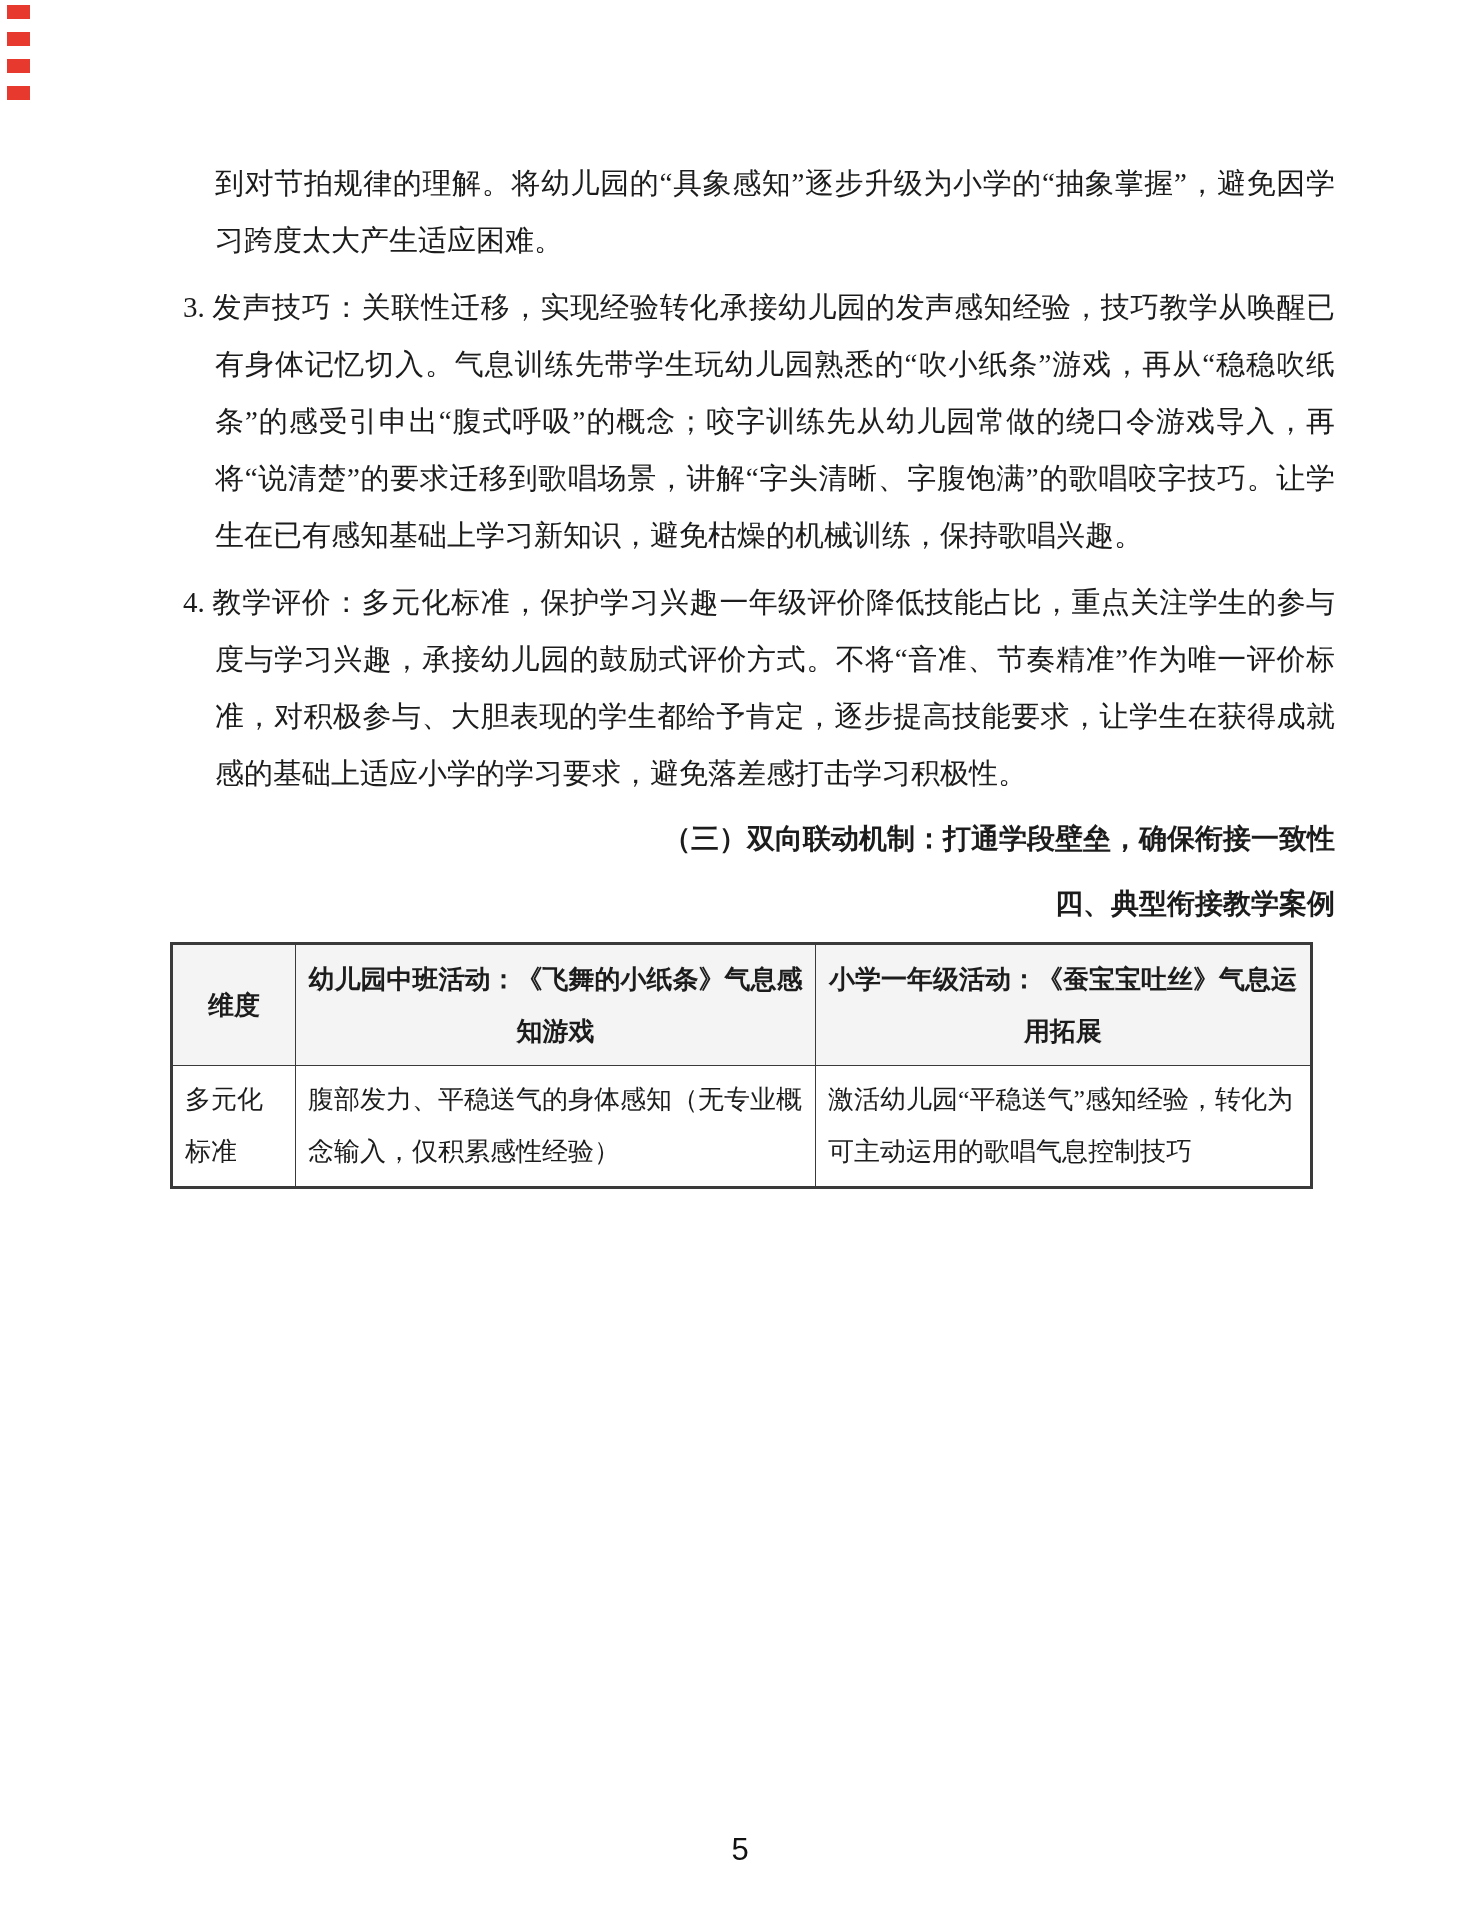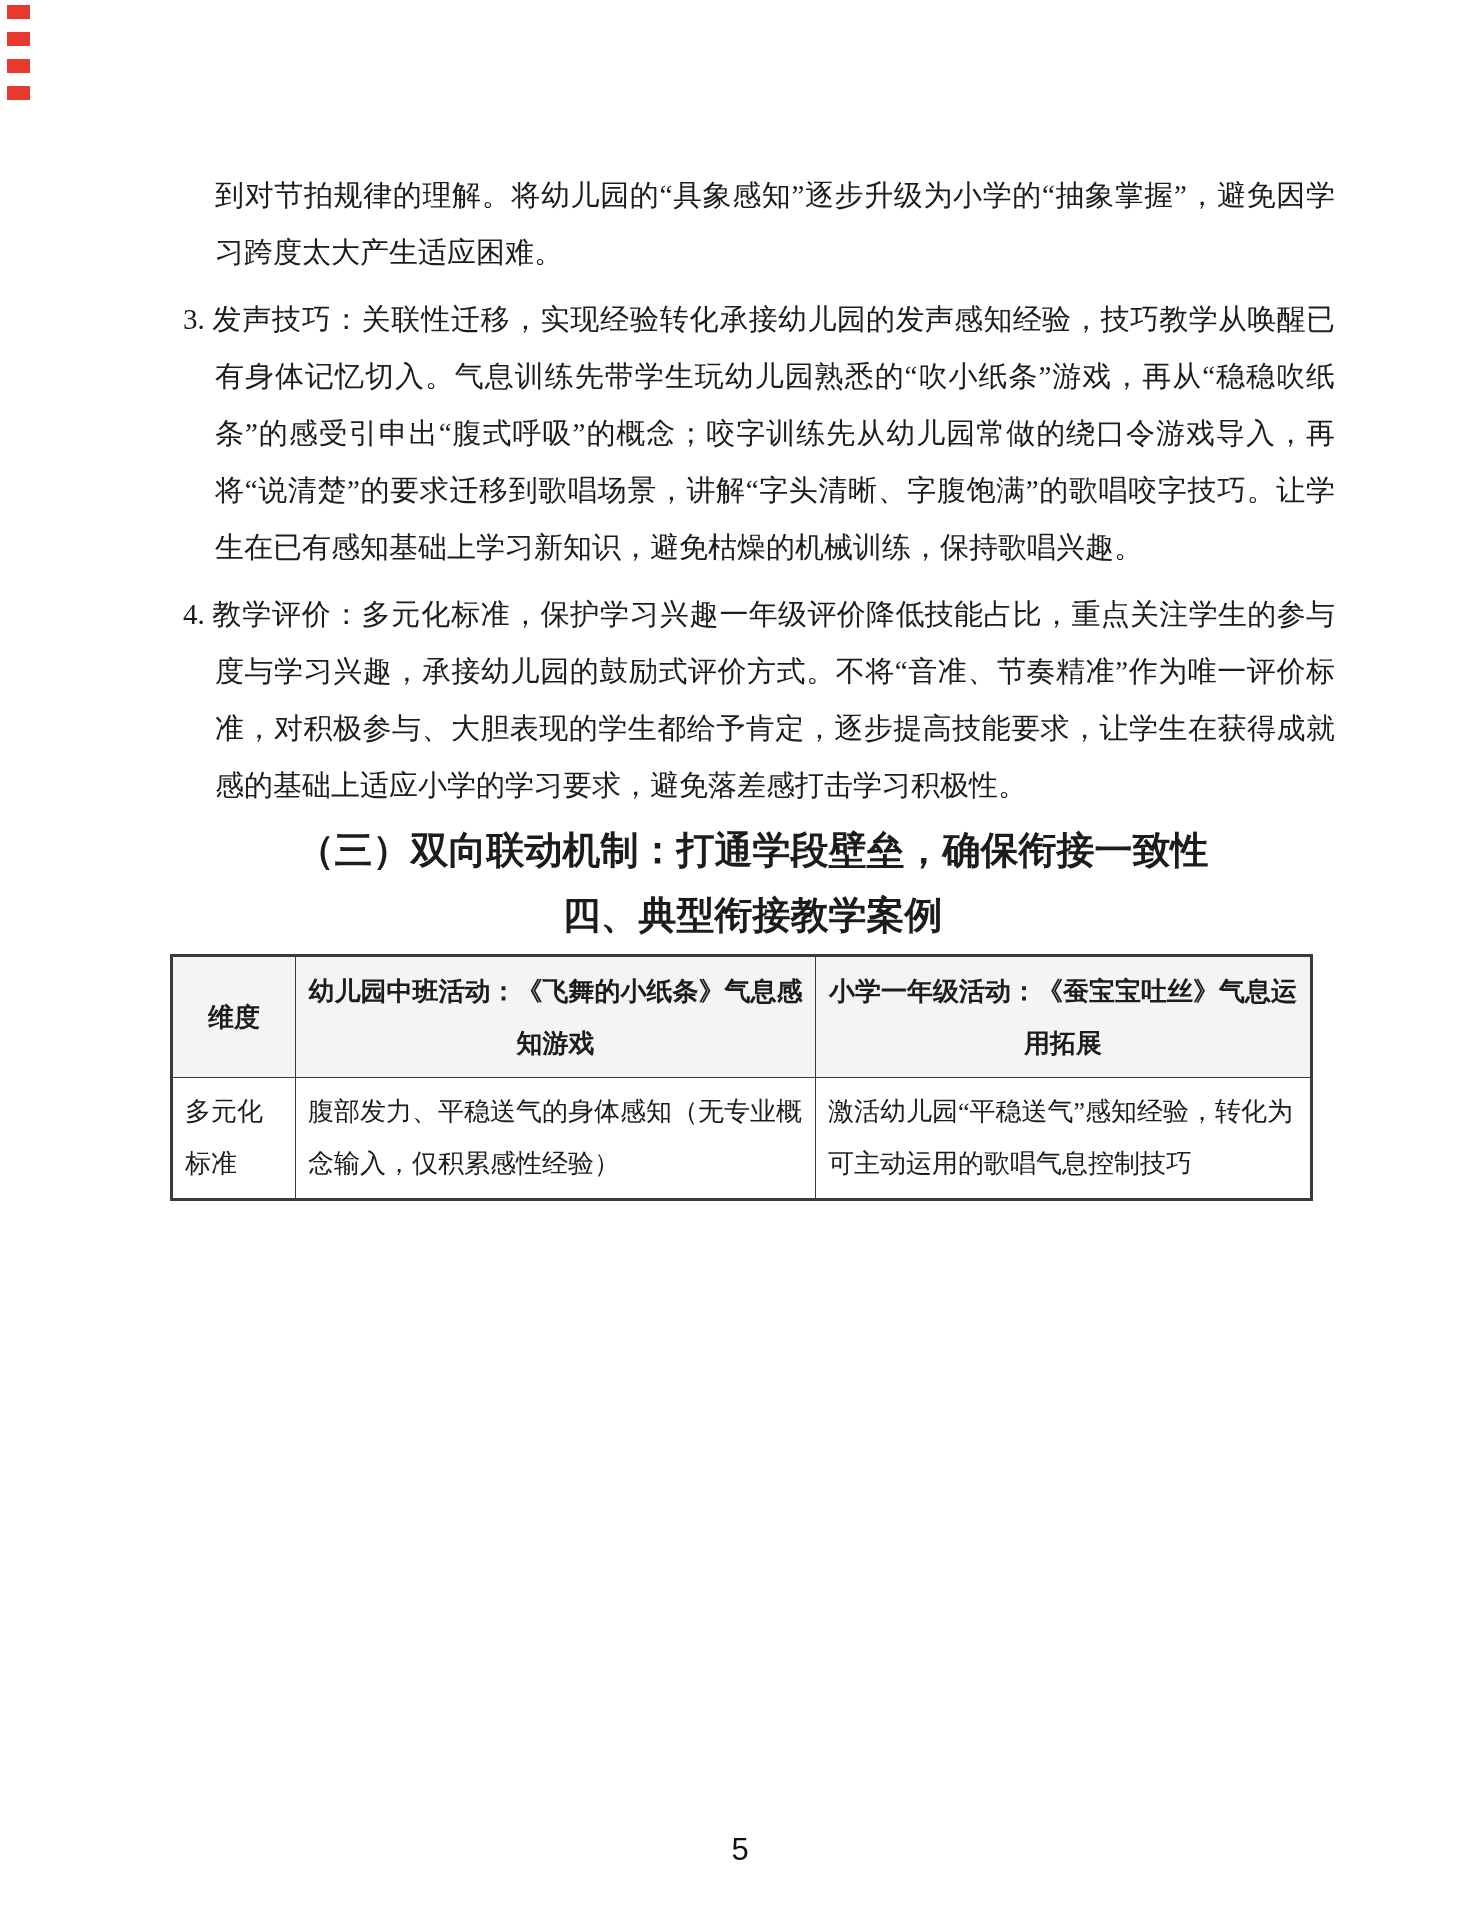--- a/index.html
+++ b/index.html
@@ -6,21 +6,21 @@
   body{
     width:1480px;height:1916px;
     background:#ffffff;
     position:relative;
     font-family:"Liberation Serif","DejaVu Serif",serif;
     color:#1c1c1c;
     overflow:hidden;
   }
   .page-inner{
     position:absolute;
-    left:145px;right:145px;top:167px;
+    left:145px;right:145px;top:155px;
   }
   .bodytext{
     font-size:29px;
     line-height:57px;
     text-align:justify;
   }
   
   .cont-para{padding-left:70px;}
   
   .list-item{
@@ -31,25 +31,25 @@
   .list-num{display:inline;}
   .list-num::after{content:"\00a0";}
   .lead-bold{
     font-weight:normal;
     font-family:"Liberation Sans","DejaVu Sans",sans-serif;
     letter-spacing:0.5px;
   }
   .sec-heading{
     font-weight:bold;
     font-family:"Liberation Sans","DejaVu Sans",sans-serif;
-    font-size:38px;
+    font-size:28px;
     line-height:57px;
     margin-top:8px;
     margin-left:25px;
-    text-align:center;
+    text-align:right;
   }
   .para{
     text-indent:2em;
     margin:0;
   }
   .para-flow{margin:0;}
   
   .case-table{
     margin-top:10px;
     margin-left:25px;

